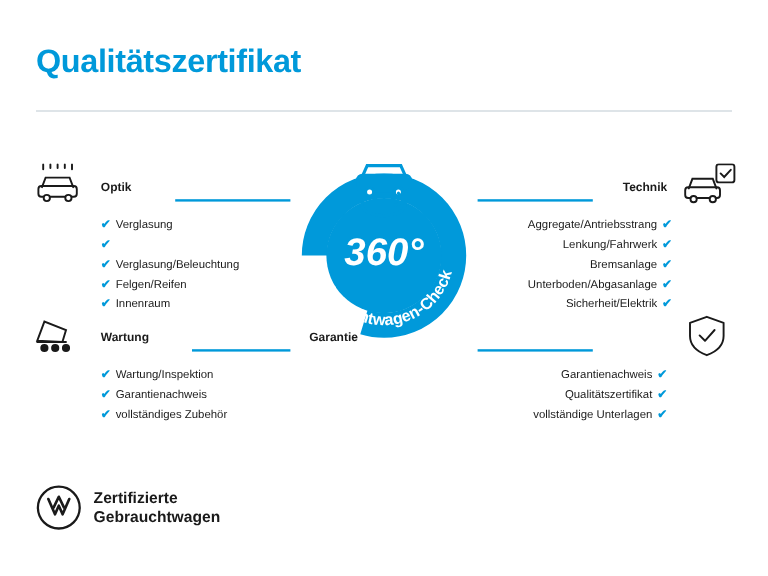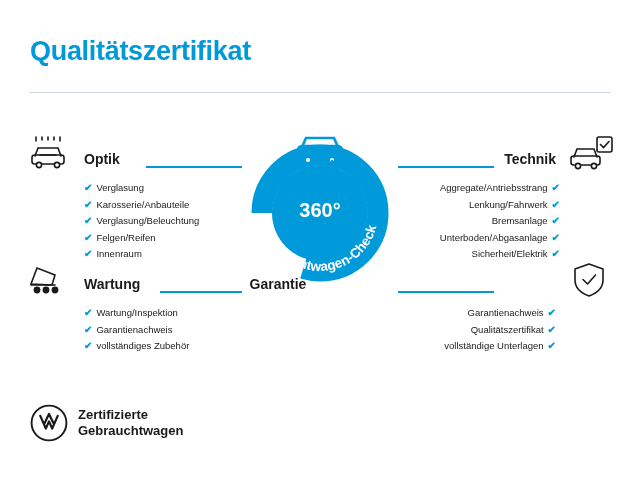--- a/index.html
+++ b/index.html
@@ -27,21 +27,21 @@
   .title-rule {
     position: absolute;
     left: 30px; top: 92px;
     width: 580px; height: 1px;
     background: #c9d3da;
   }
 
   
   .sec-head {
     position: absolute;
-    font-size: 14px;
+    font-size: 10px;
     font-weight: bold;
     color: #1a1a1a;
   }
   .sec-rule {
     position: absolute;
     height: 2px;
     background: #0099da;
   }
 
   
@@ -73,24 +73,25 @@
     width: 160px; height: 160px;
   }
   .badge svg { display: block; }
   .badge .deg {
     position: absolute;
     left: 0; top: 0;
     width: 160px; height: 160px;
     display: flex;
     align-items: center;
     justify-content: center;
-    font-size: 20px;
+    font-size: 32px;
     font-weight: bold;
     color: #ffffff;
     padding-top: 10px;
+    font-style: italic;
   }
 
   
   .footer {
     position: absolute;
     left: 30px; top: 404px;
     display: flex;
     align-items: center;
   }
   .vw-logo { width: 38px; height: 38px; }
@@ -126,21 +127,20 @@
   <div class="sec-head" style="left:84px; top:151px;">Optik</div>
   <div class="sec-rule" style="left:146px; top:166px; width:96px;"></div>
 
   <div class="list left" style="left:84px; top:180px; width:160px;">
     <div class="row">
         <span class="check">✔</span>
         <span>Verglasung</span>
       </div>
     <div class="row">
         <span class="check">✔</span>
-        <span>Karosserie/Anbauteile</span>
       </div>
     <div class="row">
         <span class="check">✔</span>
         <span>Verglasung/Beleuchtung</span>
       </div>
     <div class="row">
         <span class="check">✔</span>
         <span>Felgen/Reifen</span>
       </div>
     <div class="row">

